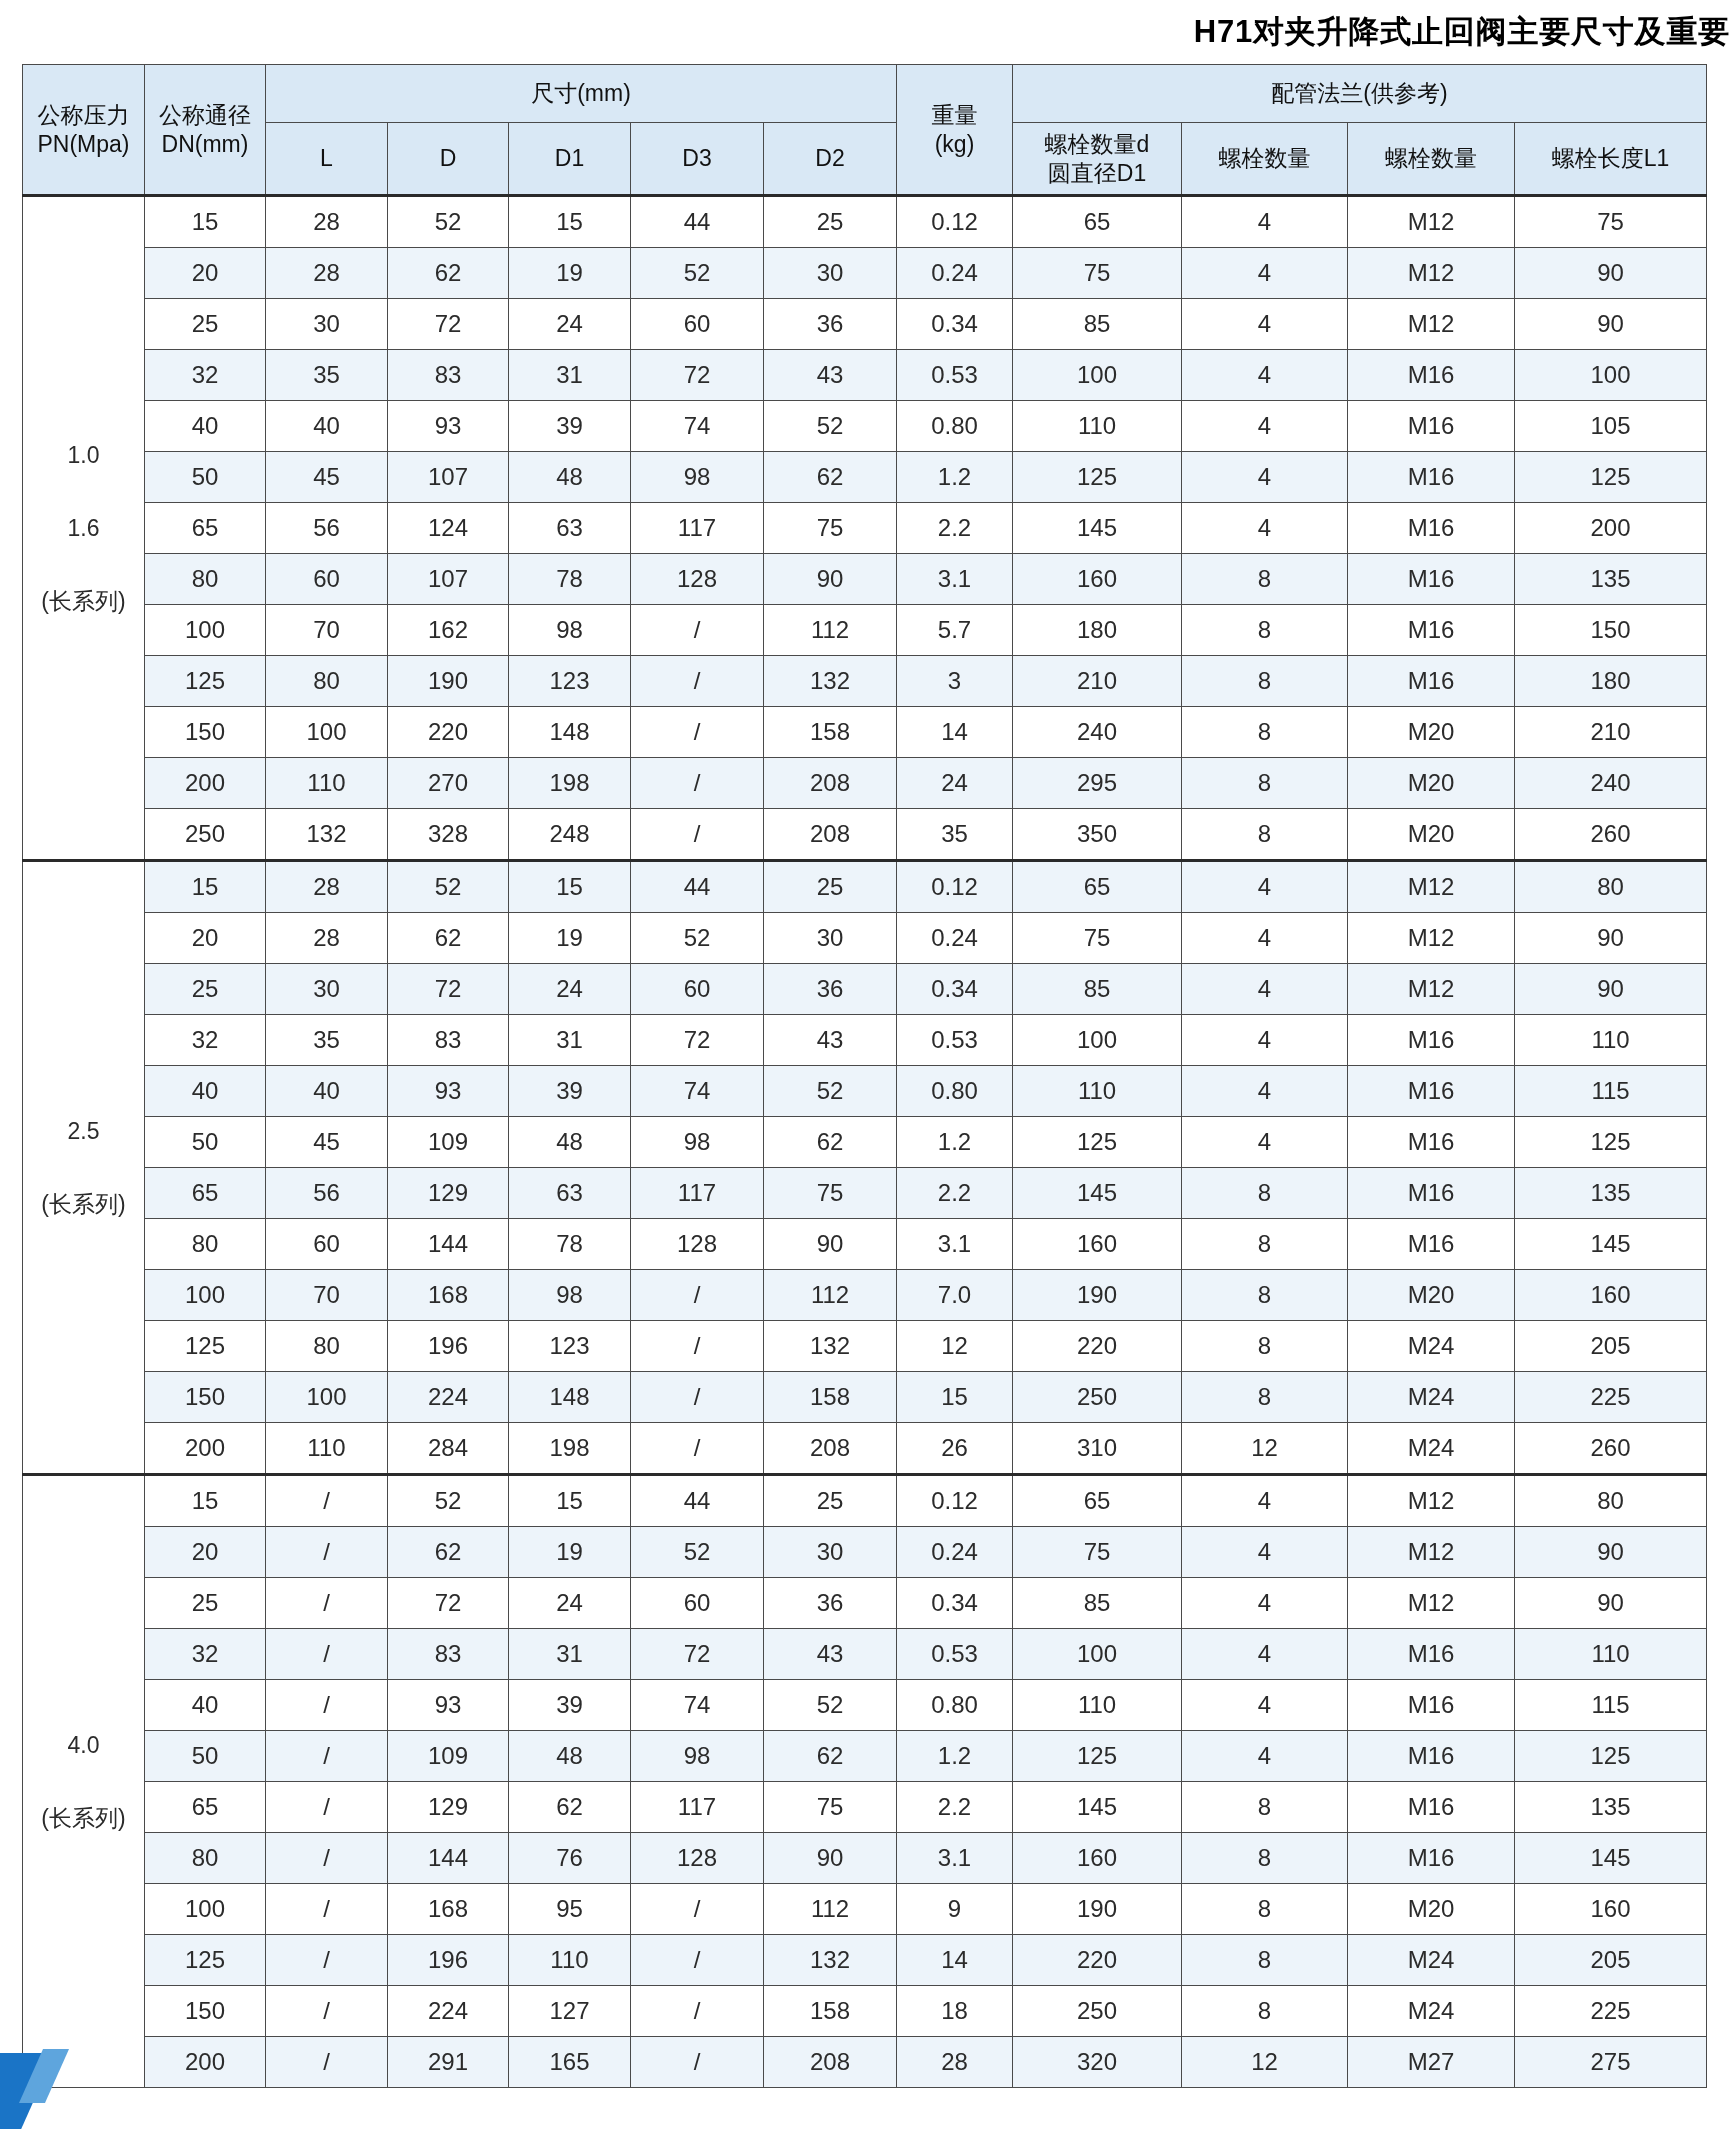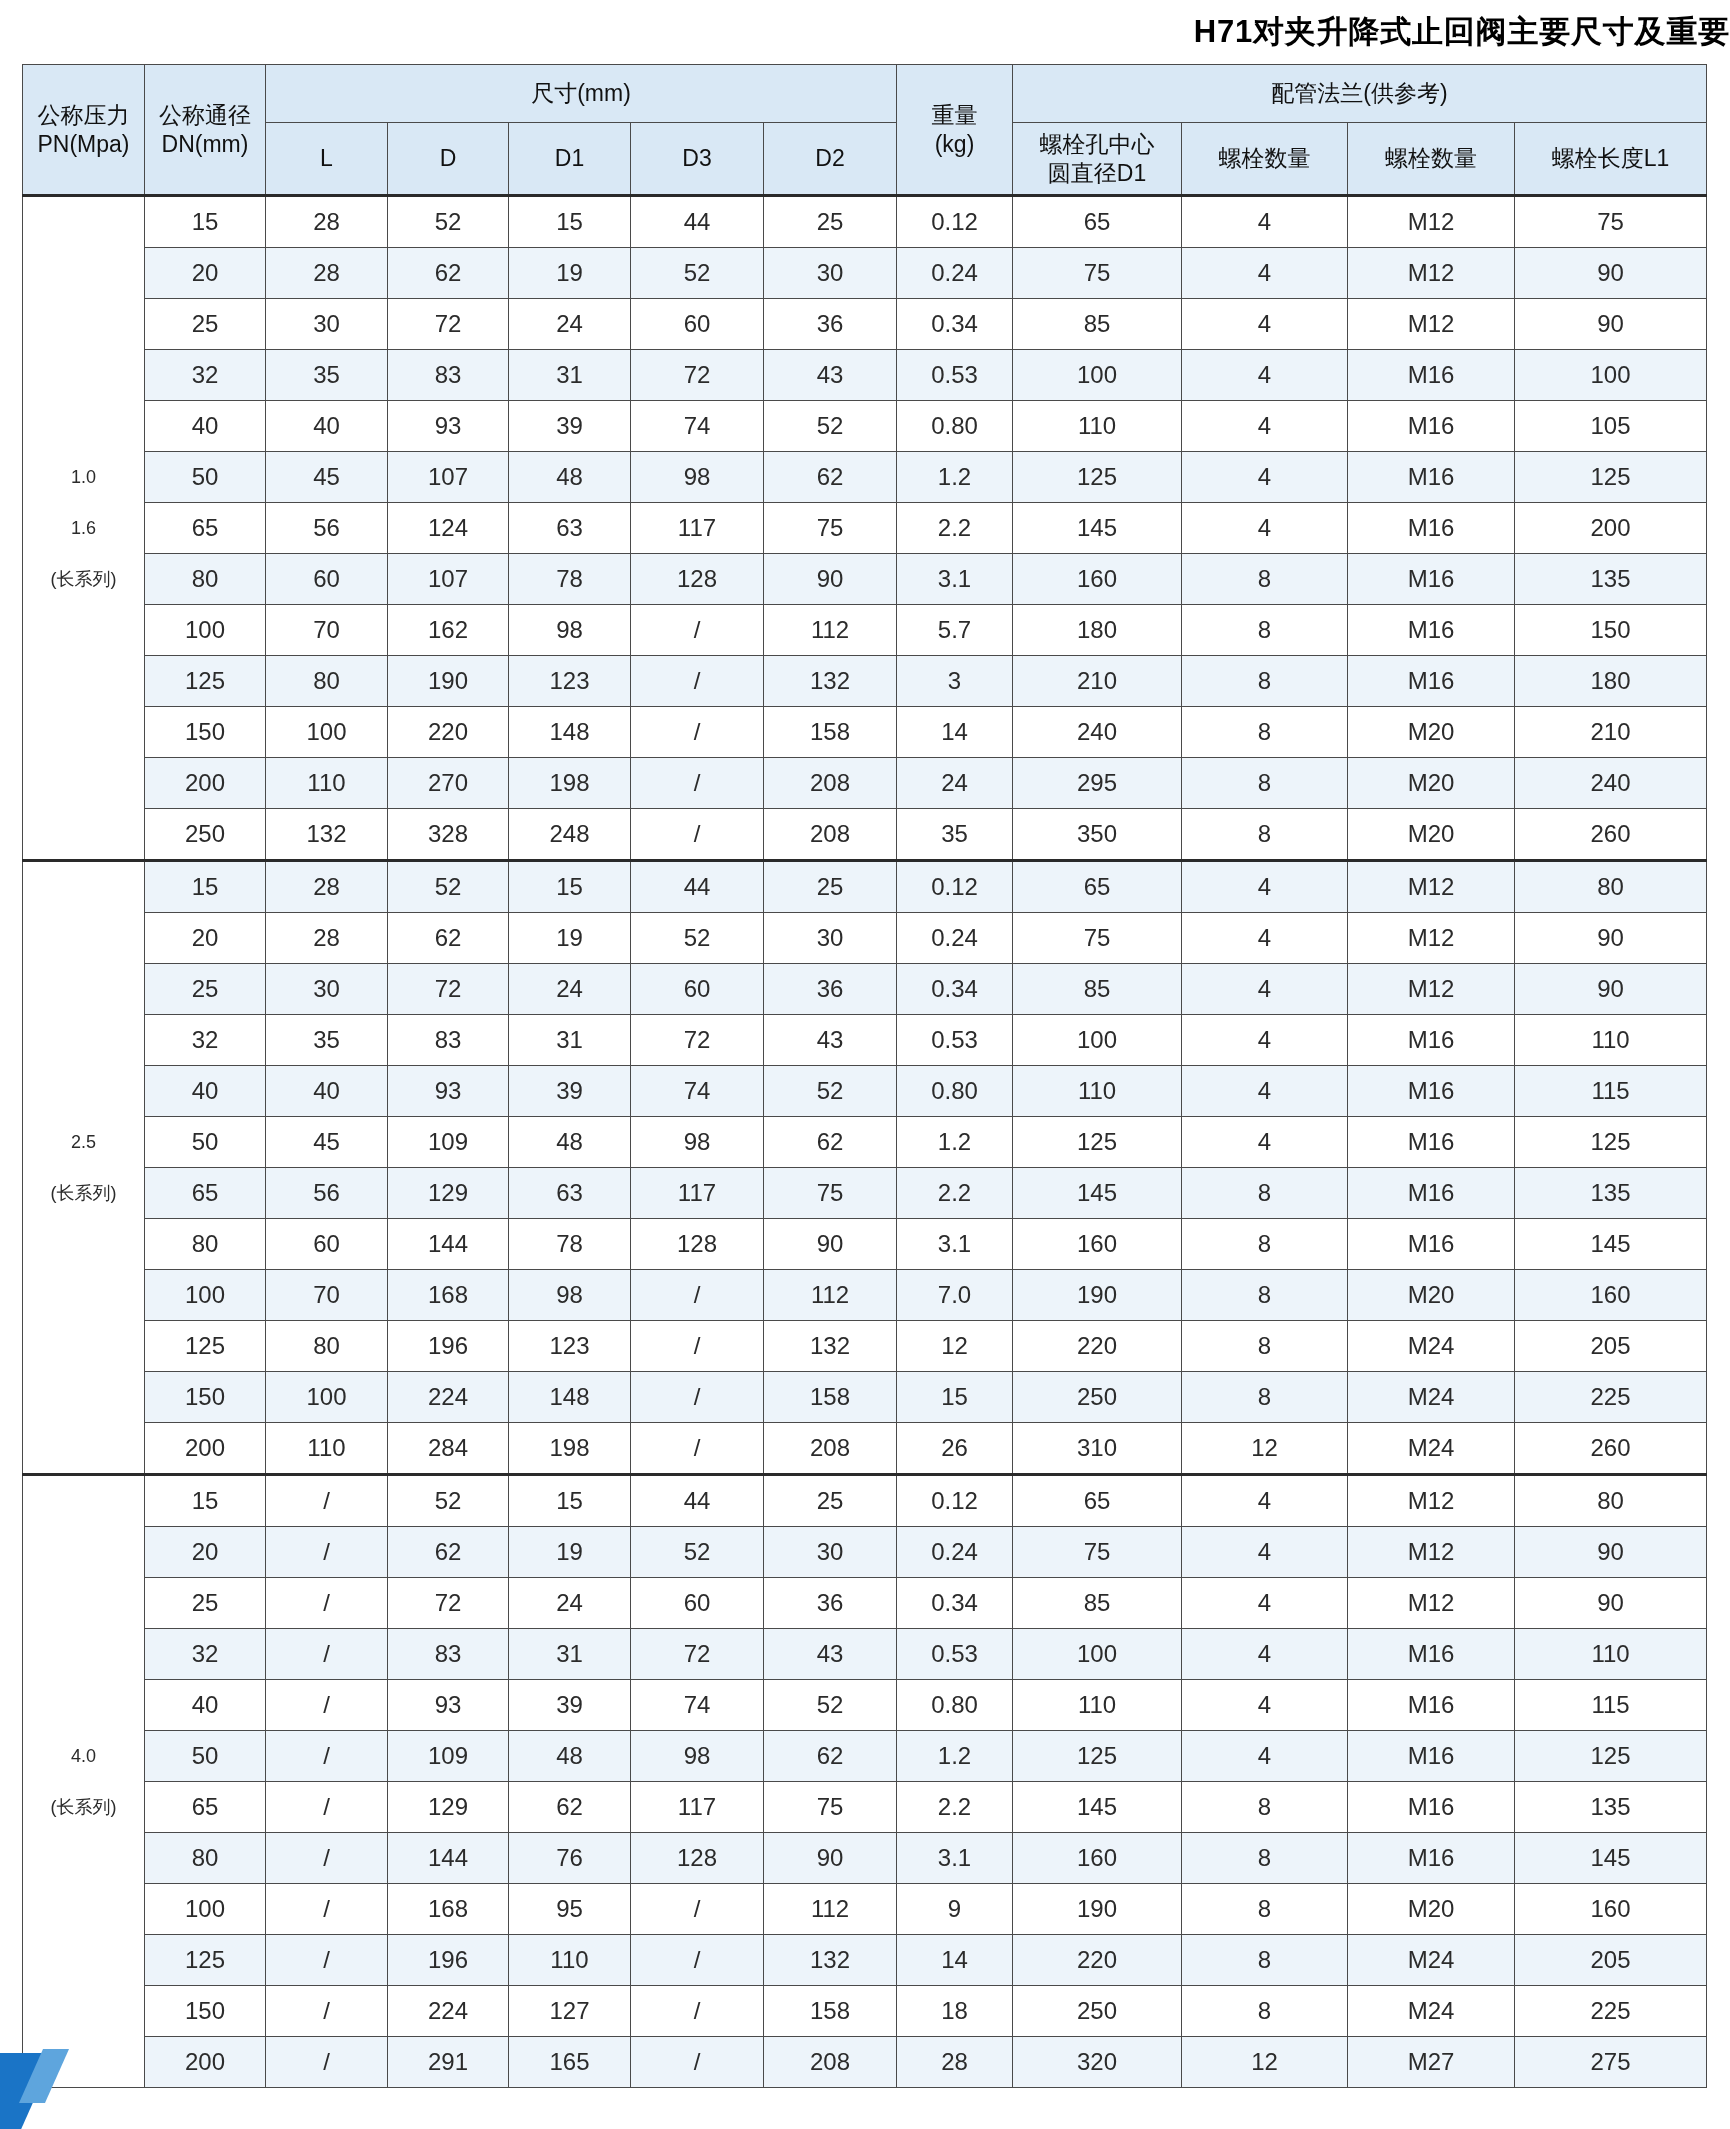--- a/index.html
+++ b/index.html
@@ -22,21 +22,21 @@
   thead th{
     background:#d9e8f5;font-weight:400;font-size:23px;color:#111;
     white-space:pre-line;line-height:1.25;
   }
   thead tr.h1 th{height:57px;}
   thead tr.h2 th{height:71px;}
   thead th.span2{height:129px;}
   tbody td{font-size:24px;height:50px;color:#2b2b2b;background:#fff;}
   tbody tr.shade td{background:#edf4fa;}
   tbody td.pressure{
-    background:#fff !important;white-space:pre-line;line-height:51px;font-size:18px;margin-left:31px;
+    background:#fff !important;white-space:pre-line;line-height:73px;font-size:23px;margin-left:31px;
   }
   tbody tr.group-start td{border-top:3.1px solid #2a2a2a;}
   thead tr.h2 th{border-bottom:3.1px solid #2a2a2a;}
   .logo-fragment{
     position:absolute;left:0;bottom:0;width:78px;height:79px;pointer-events:none;
   }
   .logo-dark{
     position:absolute;left:-20px;bottom:-4.7px;width:57px;height:81px;
     background:#1a74c6;transform:skewX(-24deg);
   }
@@ -75,21 +75,21 @@
       <th rowspan="2" class="span2">重量
 (kg)</th>
       <th colspan="4">配管法兰(供参考)</th>
     </tr>
     <tr class="h2">
       <th>L</th>
       <th>D</th>
       <th>D1</th>
       <th>D3</th>
       <th>D2</th>
-      <th>螺栓孔中心
+      <th>螺栓数量d
 圆直径D1</th>
       <th>螺栓数量</th>
       <th>螺栓数量</th>
       <th>螺栓长度L1</th>
     </tr>
   </thead>
   <tbody>
       <tr class="group-start">
         <td rowspan="13" class="pressure">1.0
 1.6

